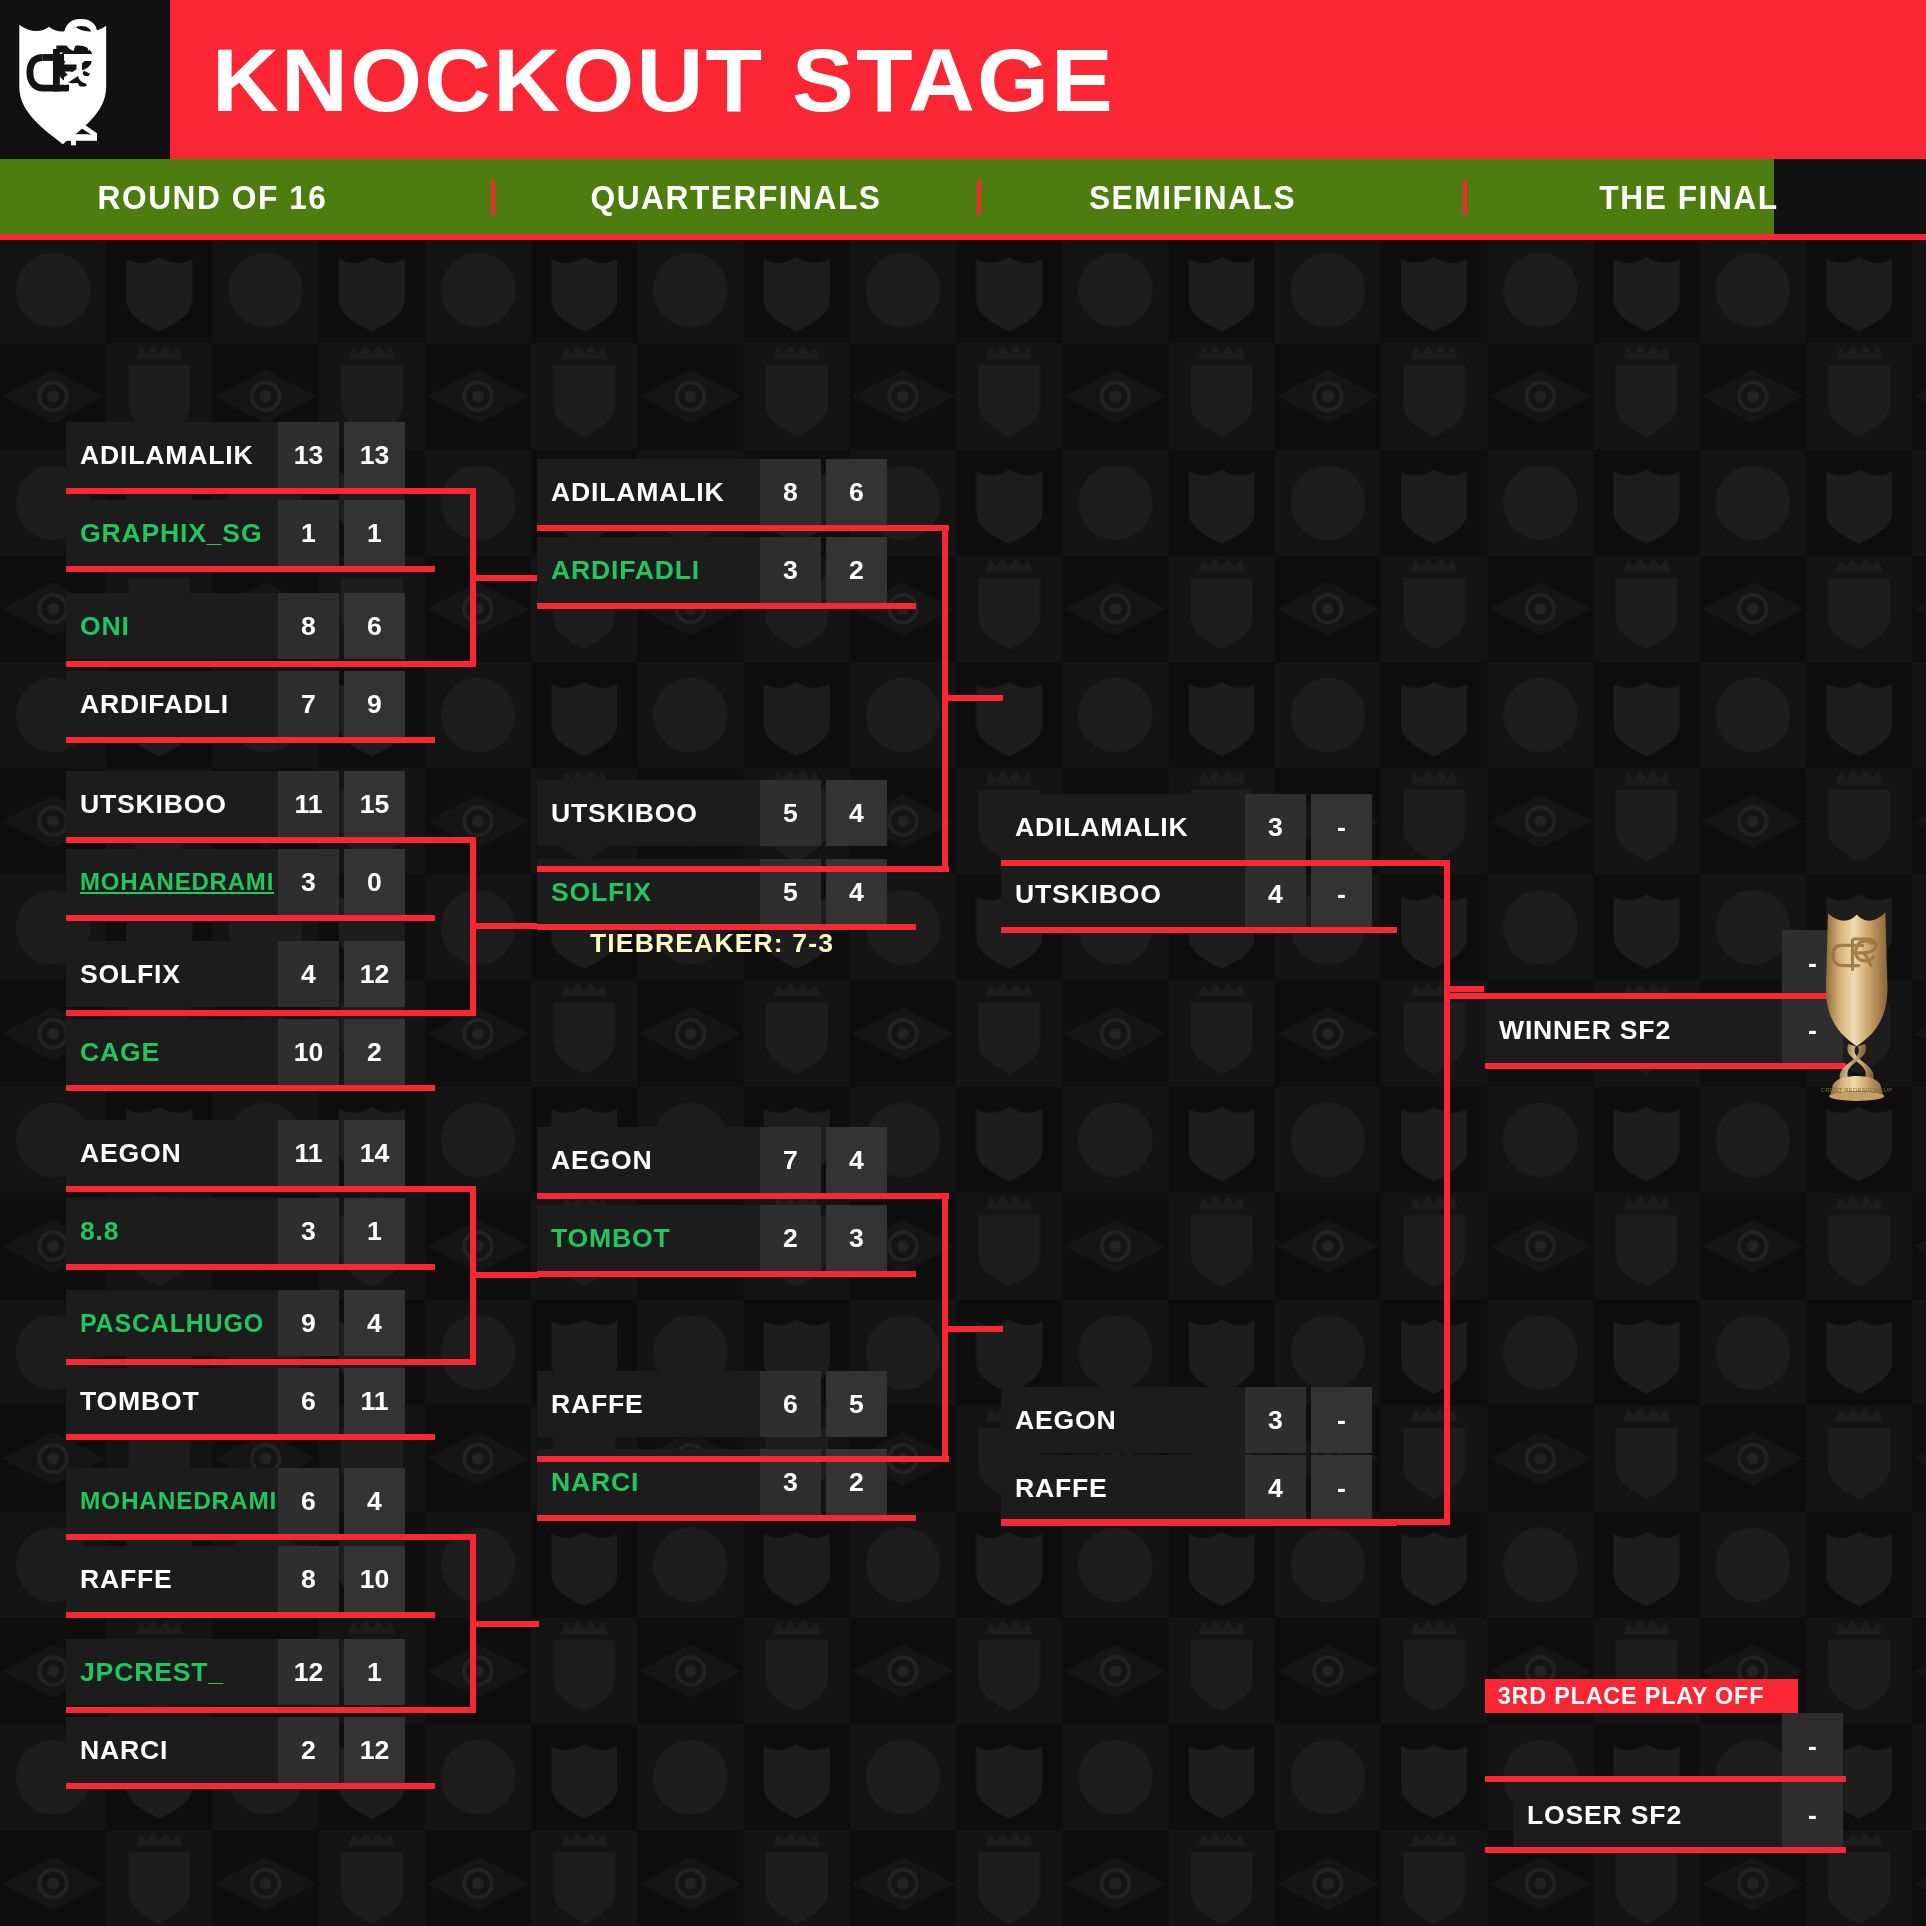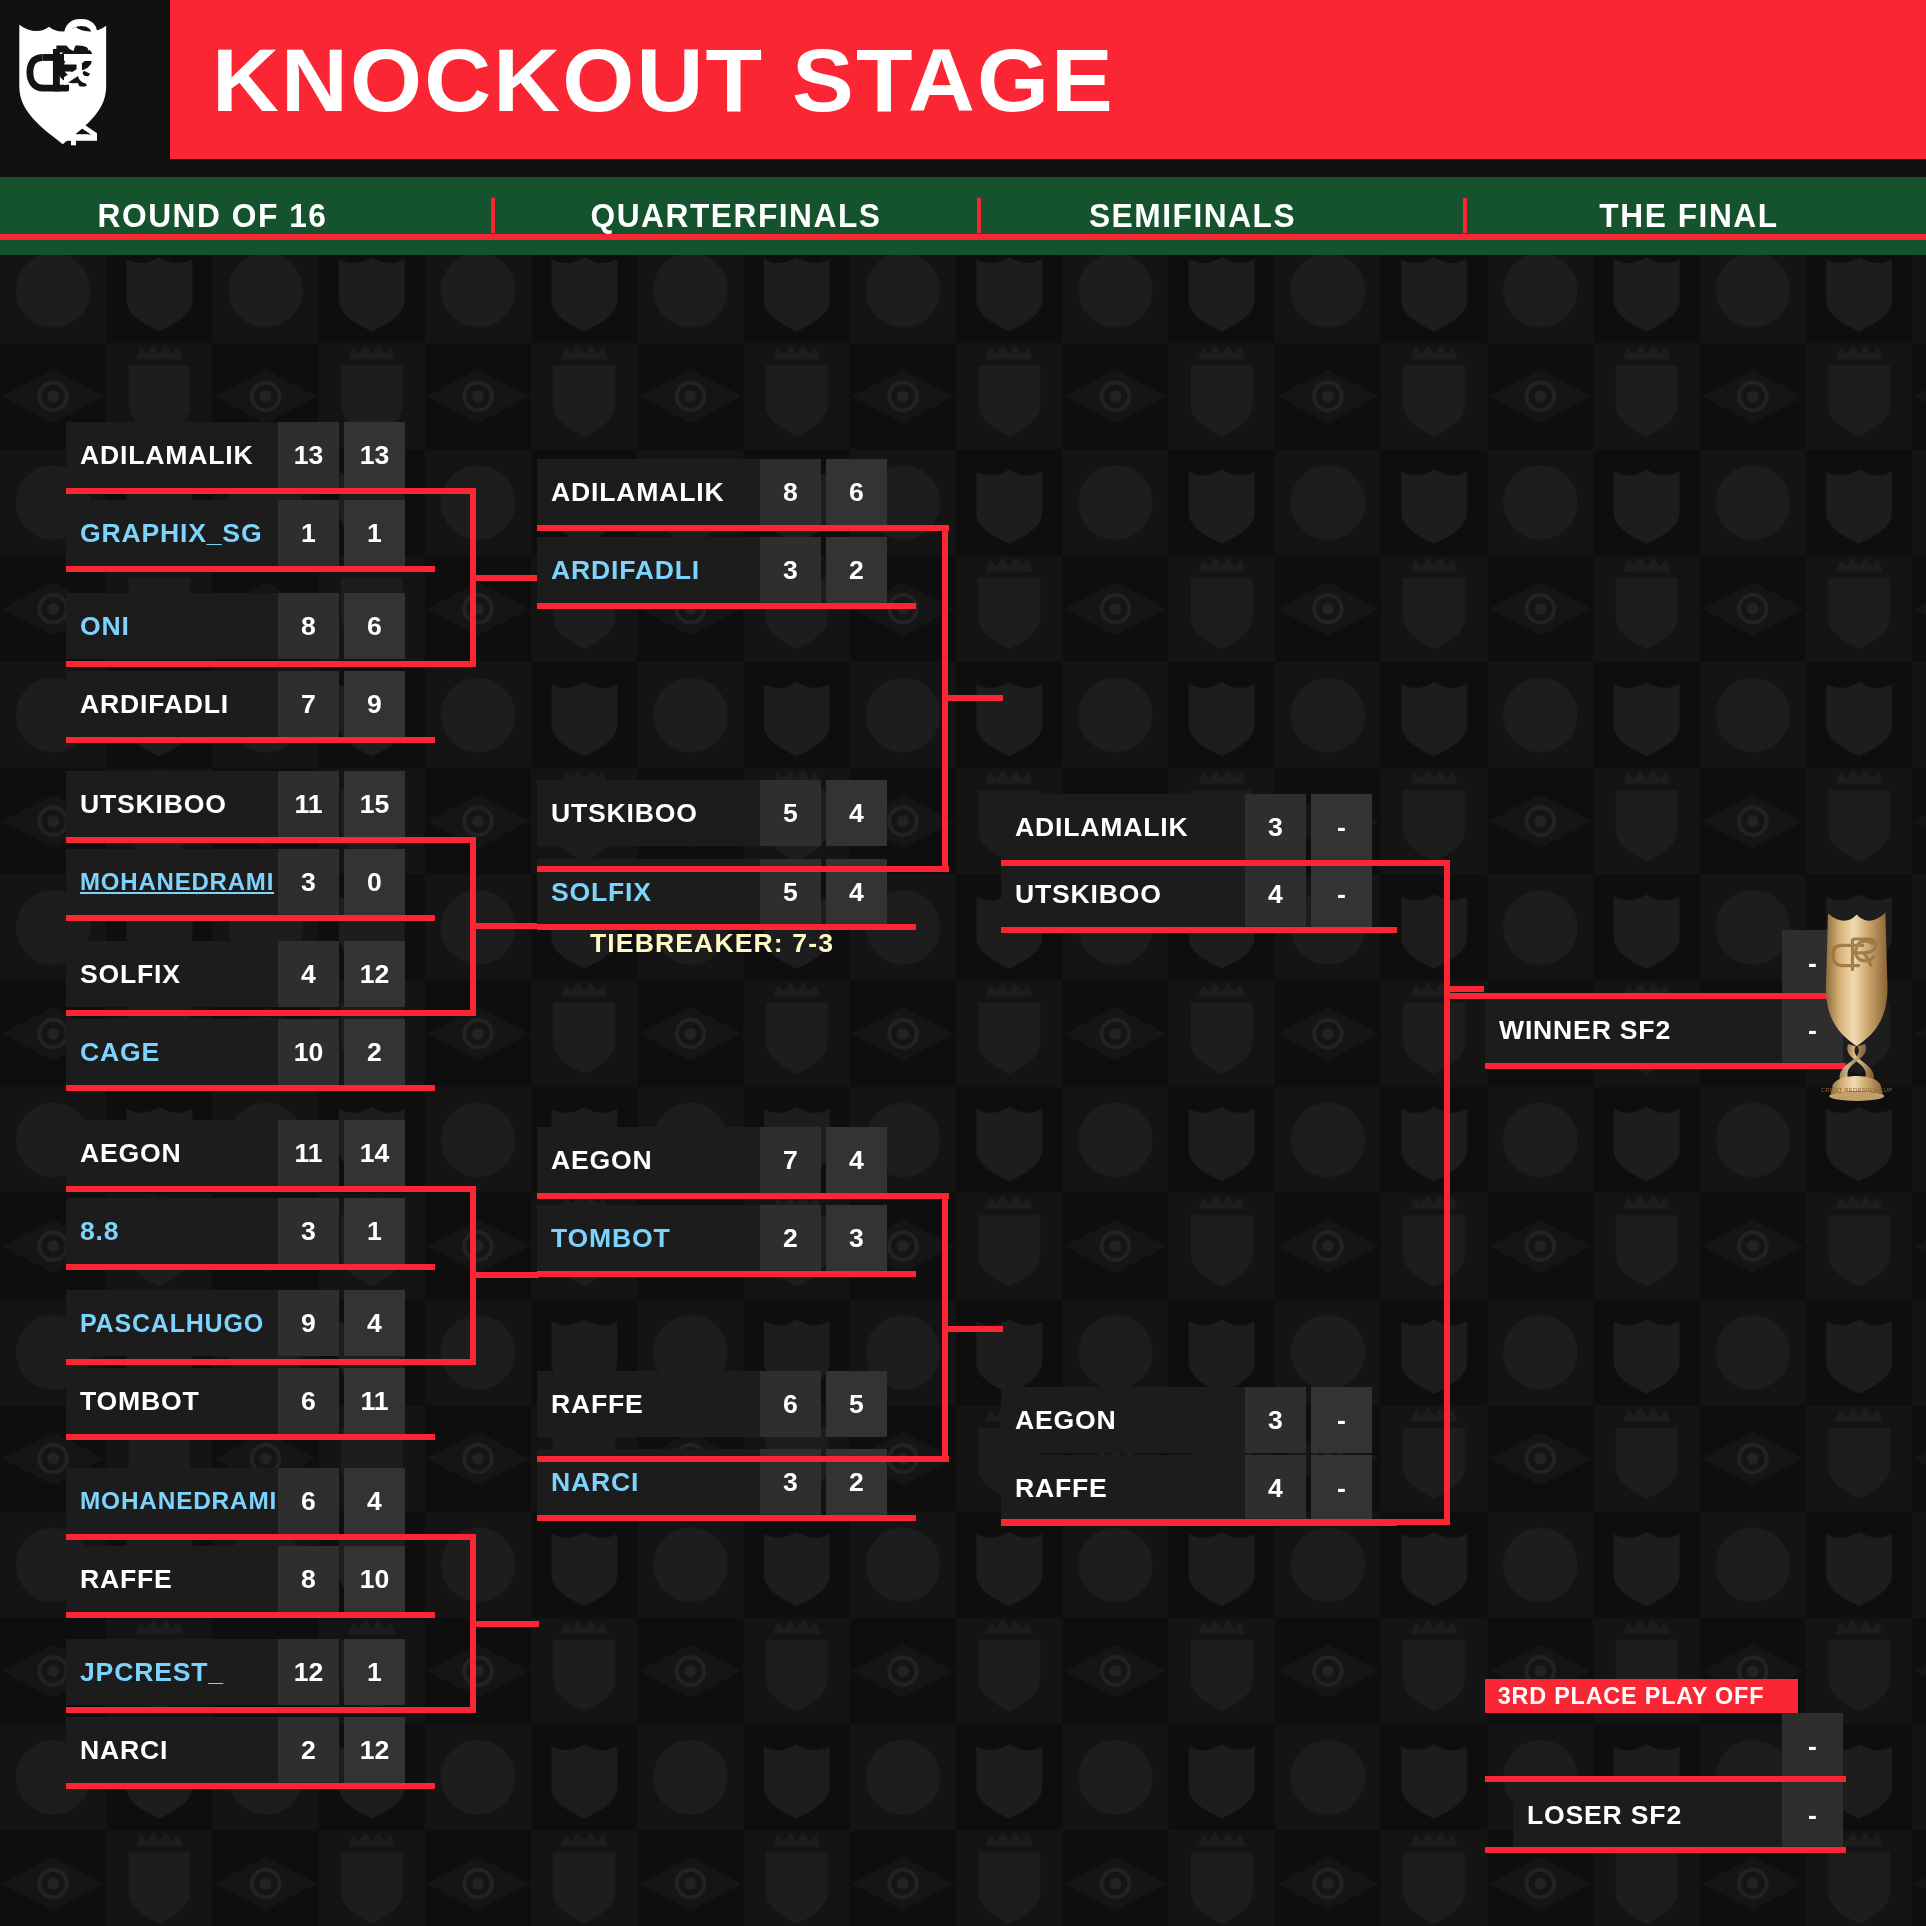--- a/index.html
+++ b/index.html
@@ -37,21 +37,21 @@
     white-space:nowrap;
   }
   #page-title{
     position:absolute;left:212px;top:11.7px;height:136px;line-height:136px;
     color:#ffffff;font-size:89px;font-weight:bold;letter-spacing:2.1px;
     white-space:nowrap;
     transform:scaleX(1.04);transform-origin:0 50%;
   }
 
   
-  #rounds{position:absolute;left:0;top:177px;width:1926px;height:78px;background:#14532d;z-index:5;}
+  #rounds{position:absolute;left:0;top:159px;width:1774px;height:78px;background:#4d7c0f;z-index:5;}
   #rounds-underline{position:absolute;left:0;top:234px;width:1926px;height:6.4px;background:#FA2633;z-index:6;}
   .round-label{
     position:absolute;top:0;height:78px;line-height:78px;
     color:#ffffff;font-size:33px;font-weight:bold;letter-spacing:1.6px;
     text-align:center;white-space:nowrap;
     transform:scaleX(0.96);
   }
   .round-sep{position:absolute;top:21px;width:3.7px;height:35px;background:#FA2633;}
 
   
@@ -59,21 +59,21 @@
 
   .match-row{position:absolute;height:66px;}
   .row-name{
     position:absolute;left:0;top:0;height:66px;line-height:66px;
     background:#1c1c1c;
     padding-left:14px;
     font-size:26.6px;font-weight:bold;letter-spacing:0.8px;
     color:#ffffff;white-space:nowrap;overflow:hidden;
     transform-origin:left center;
   }
-  .row-name.loser{color:#7dd3fc;}
+  .row-name.loser{color:#22c55e;}
   .score-cell{
     position:absolute;top:0;height:66px;line-height:66px;
     width:61px;
     background:#2e2e2e;
     color:#ffffff;font-size:26.6px;font-weight:bold;
     text-align:center;
   }
   .score-cell.c2{background:#333333;}
 
   

